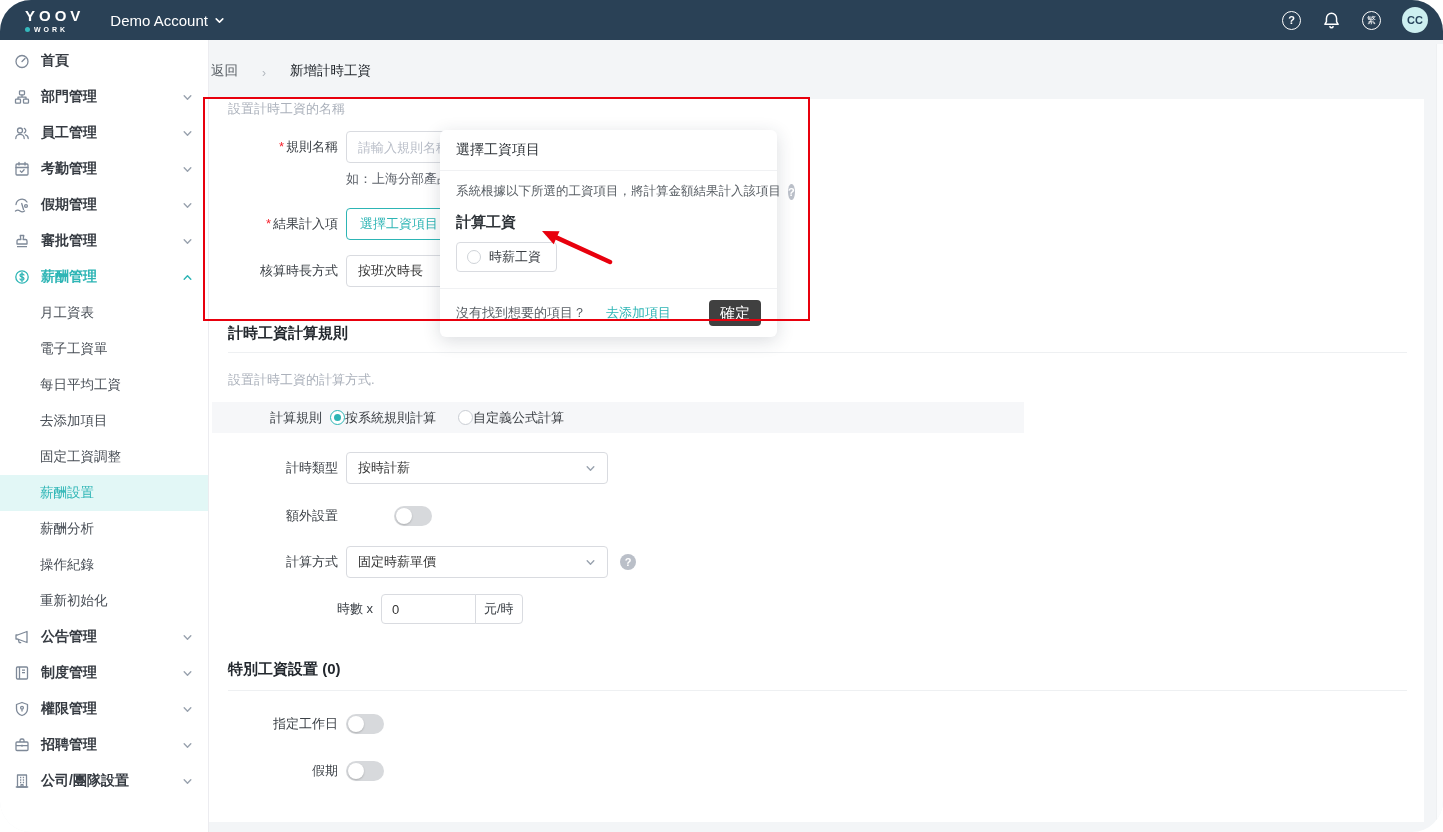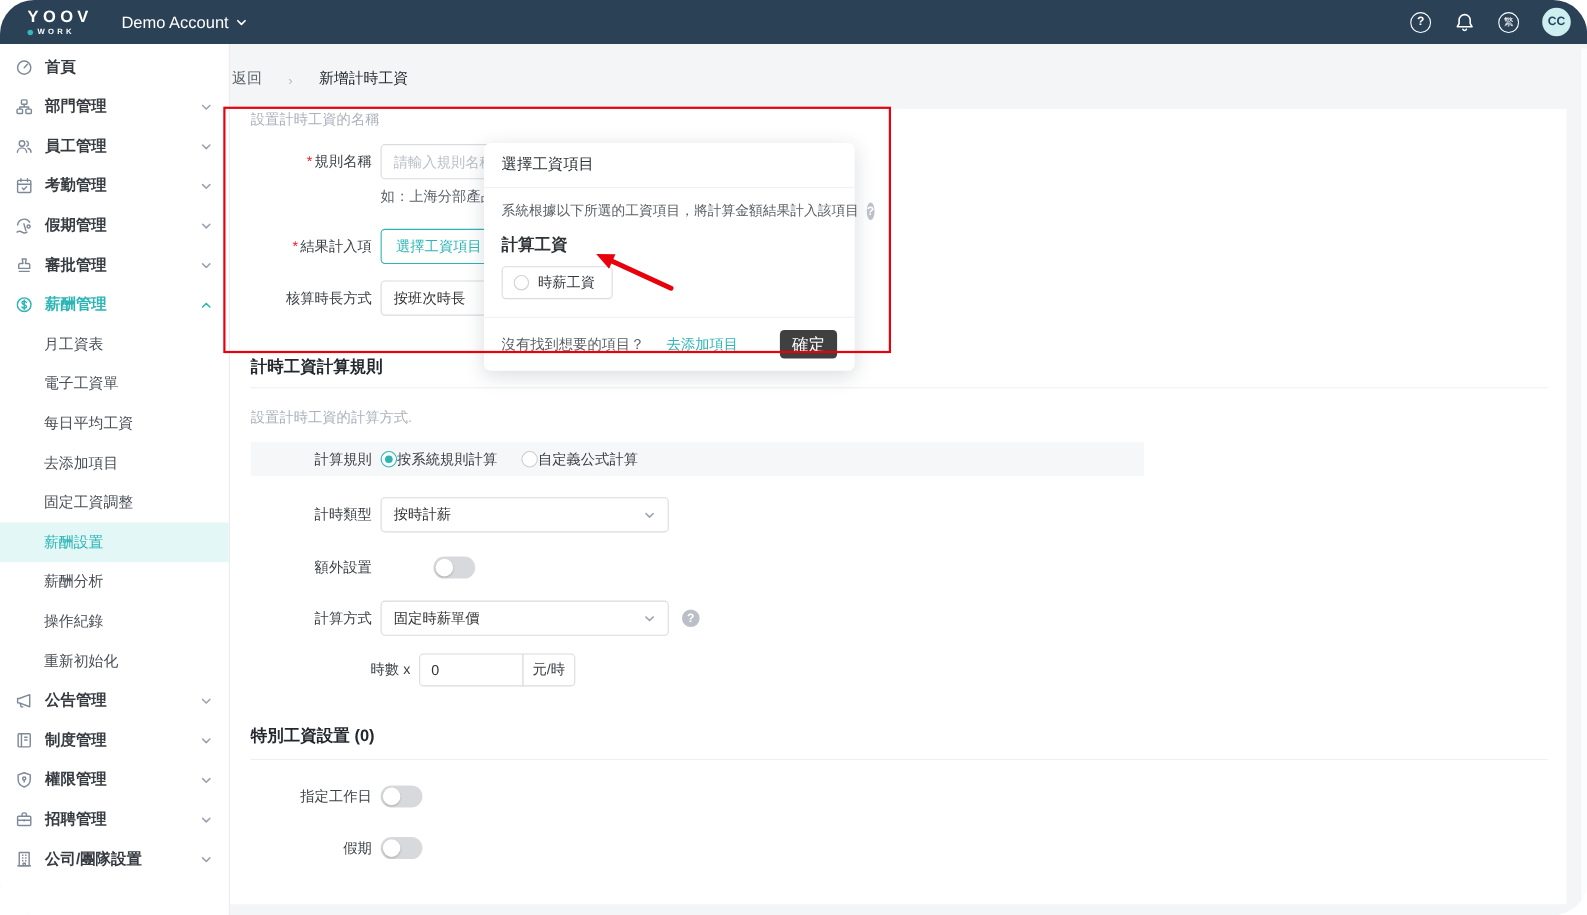--- a/index.html
+++ b/index.html
@@ -49,21 +49,21 @@
   input.ctl::placeholder { color:#b9bec8; }
   .select { width:262px; display:flex; align-items:center; justify-content:space-between; padding:0 11px; cursor:pointer; }
   .select .chev { color:#9aa3af; display:flex; }
   .hint { position:absolute; left:346px; top:170px; font-size:13px; color:#5d626a; z-index:2; white-space:nowrap; overflow:hidden; width:262px; }
   .btn-outline-teal { height:32px; padding:0 13px; border:1px solid #2db5b5; border-radius:4px; background:#fff; color:#2db5b5; font-size:13px; cursor:pointer; font-family:inherit; }
 
   .sec-title { position:absolute; left:228px; font-size:15px; font-weight:bold; color:#23282e; z-index:2; }
   .divider { position:absolute; left:228px; width:1179px; height:1px; background:#eef0f2; z-index:2; }
   .sec-desc { position:absolute; left:228px; font-size:13px; color:#abb1bb; z-index:2; }
 
-  .gray-row { position:absolute; left:228px; top:402px; width:812px; height:31px; background:#f6f7f9; display:flex; align-items:center; z-index:2; }
+  .gray-row { position:absolute; left:212px; top:402px; width:812px; height:31px; background:#f6f7f9; display:flex; align-items:center; z-index:2; }
   .radio { display:flex; align-items:center; gap:0; margin-right:22px; cursor:pointer; }
   .rdot { width:15px; height:15px; border-radius:50%; background:#fff; border:1px solid #c9cdd3; position:relative; }
   .rdot.on { border-color:#2db5b5; }
   .rdot.on::after { content:""; position:absolute; left:3px; top:3px; width:7px; height:7px; border-radius:50%; background:#2db5b5; }
 
   .toggle { width:38px; height:20px; border-radius:10px; background:#d7d9dc; position:relative; cursor:pointer; }
   .toggle::after { content:""; position:absolute; left:2px; top:2px; width:16px; height:16px; border-radius:50%; background:#fff; box-shadow:0 1px 2px rgba(0,0,0,.2); }
 
   .qicon { width:16px; height:16px; border-radius:50%; background:#babfc8; color:#fff; font-size:11px; font-weight:bold; display:flex; align-items:center; justify-content:center; }
   .flabel2 { width:145px; text-align:right; margin-right:8px; color:#3c4147; }

